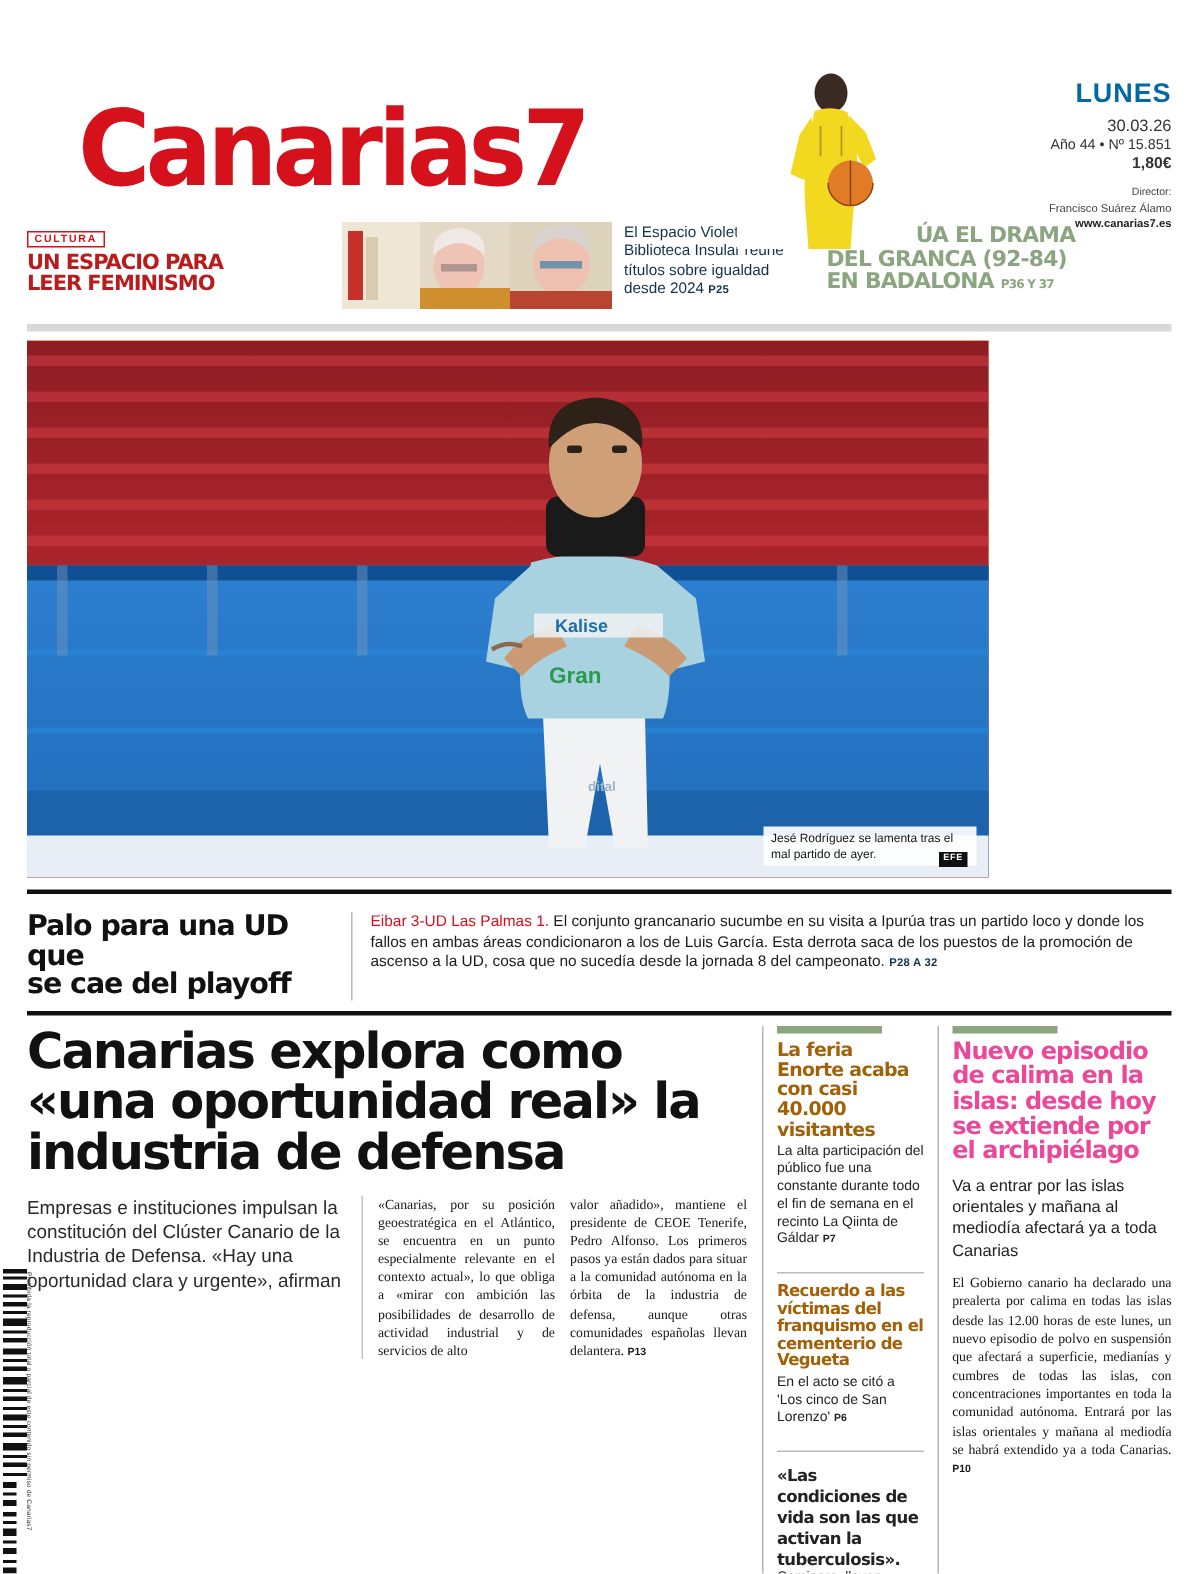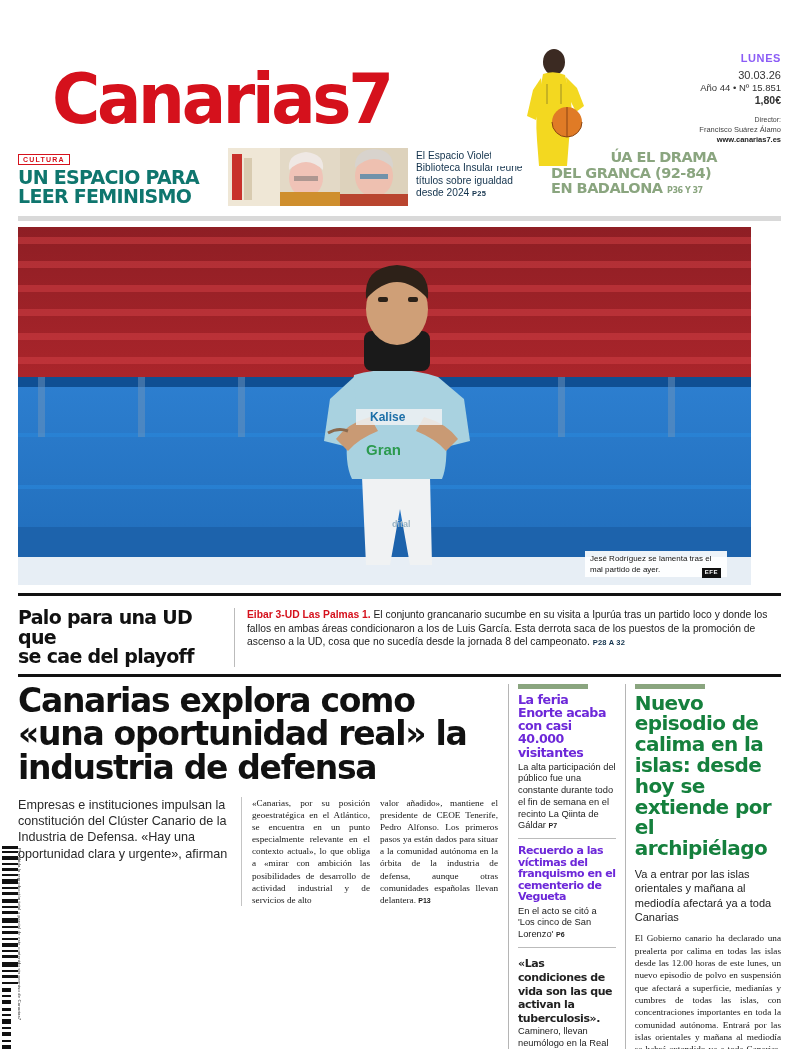--- a/index.html
+++ b/index.html
@@ -25,21 +25,21 @@
     margin-top: 28px;
     margin-left: 34px;
     transform: scaleX(0.94);
     transform-origin: left center;
   }
   .logo .seven { font-size: 70px; }
   .masthead-info {
     position: absolute; right: 0; top: 15px;
     text-align: right; line-height: 1.28;
   }
-  .mi-day { font-size: 11px; font-weight: 700; letter-spacing: 0.6px; color:#8b5cf6; }
+  .mi-day { font-size: 18px; font-weight: 700; letter-spacing: 0.6px; color:#0369a1; }
   .mi-date { font-size: 11px; color: #333; margin-top: 3px; }
   .mi-issue { font-size: 9.5px; color: #333; }
   .mi-price { font-size: 10.5px; color: #333; font-weight: 600; }
   .mi-dirlabel { font-size: 7px; color: #444; margin-top: 8px; }
   .mi-dir { font-size: 7.5px; color: #444; }
   .mi-web { font-size: 7.5px; color: #222; font-weight: 700; margin-top: 1px; }
 
   .player-photo {
     position: absolute; right: 170px; top: 8px;
     width: 120px; height: 122px; overflow: hidden;
@@ -52,46 +52,46 @@
   }
   .teaser-left { width: 210px; padding-right: 8px; }
   .badge-cultura {
     display: inline-block;
     border: 1px solid #d5111c; color: #d5111c;
     font-size: 7px; font-weight: 700; letter-spacing: 1.2px;
     padding: 1px 4px 1px 4px; margin-bottom: 3px;
   }
   .teaser-green-head {
     font-family: "DejaVu Sans", sans-serif;
-    color: #0f766e; font-weight: 700;
-    font-size: 19px; line-height: 1.02; letter-spacing: -0.7px;
+    color: #b91c1c; font-weight: 700;
+    font-size: 14px; line-height: 1.02; letter-spacing: -0.7px;
   }
   .teaser-img { width: 180px; height: 58px; overflow:hidden; position: relative; }
   .teaser-mid { width: 135px; padding: 2px 6px 0 8px; }
   .teaser-mid p {
     font-size: 10.2px; line-height: 1.22; color: #12324c; font-weight: 500;
   }
   .pref { font-size: 7.5px; font-weight: 800; color:#12324c; letter-spacing: .2px; }
   .teaser-basket { width: 176px; padding-left: 8px; padding-top: 2px; }
   .teaser-basket .t {
     font-family: "DejaVu Sans", sans-serif;
     color: #8aa57f; font-weight: 700;
     font-size: 14.5px; line-height: 1.08; letter-spacing: -0.5px;
   }
   .teaser-basket .pg { font-size: 8px; font-weight: 800; color:#8aa57f; }
 
   .rule-gray { height: 5px; background: #d9d9d9; margin-top: 6px; }
 
   
   .hero {
-    position: relative; width: 733px; height: 358px; margin-top: 6px; overflow: hidden;
+    position: relative; width: 641px; height: 358px; margin-top: 6px; overflow: hidden;
     background: #f97316;
   }
   .hero-caption {
-    position: absolute; right: 24px; bottom: 8px;
+    position: absolute; right: 8px; bottom: 8px;
     background: rgba(255,255,255,0.92);
     padding: 3px 5px 2px 5px;
     font-size: 8px; line-height: 1.3; color: #111; width: 142px; margin-left: 20px;
   }
   .credit {
     position: absolute; right: 6px; bottom: -1px;
     background: #111; color: #fff;
     font-size: 6px; font-weight: 700; padding: 1px 3px; letter-spacing: .5px;
   }
 
@@ -100,21 +100,21 @@
   .sports-head {
     width: 212px;
     font-family: "DejaVu Sans", sans-serif;
     font-weight: 700; font-size: 19px; line-height: 1.03; letter-spacing: -0.7px;
     color: #111;
   }
   .sports-text {
     flex: 1; padding-left: 12px; border-left: 1px solid #bbb; margin-left: 4px;
     font-size: 10.3px; line-height: 1.33; color: #1b1b1b;
   }
-  .sports-text .lead { color: #d5111c; font-weight: 700; margin-top: 24px; }
+  .sports-text .lead { color: #d5111c; font-weight: 400; margin-top: 24px; }
 
   .rule-black { height: 3px; background: #111; margin-top: 7px; }
 
   
   .main-grid { display: flex; margin-top: 7px; }
   .col-main { width: 490px; padding-right: 10px; }
   .col-briefs { width: 118px; padding: 0 9px; border-left: 1px solid #b5b5b5; }
   .col-right { width: 158px; padding-left: 9px; border-left: 1px solid #b5b5b5; }
 
   .main-headline {
@@ -135,33 +135,33 @@
   .bodycol {
     font-family: "Liberation Serif", serif;
     font-size: 9.2px; line-height: 1.32; text-align: justify; color: #161616;
     width: 118px;
   }
   .bodycol .pg { font-family: "Liberation Sans", sans-serif; font-size: 7px; font-weight: 800; }
 
   
   .greenbar { height: 5px; background: #8aa57f; width: 70px; margin-bottom: 4px; }
   .brief { padding-bottom: 6px; }
-  .brief + .brief { border-top: 1px solid #bbb; padding-top: 6px; }
+  .brief + .brief { border-top: 1px solid #bbb; padding-top: 6px; margin-top: 10px; }
   .brief h3 {
     font-family: "DejaVu Sans", sans-serif;
-    font-weight: 700; font-size: 12.6px; line-height: 1.05; letter-spacing: -0.45px; color: #6d28d9;
+    font-weight: 700; font-size: 12.6px; line-height: 1.05; letter-spacing: -0.45px; color: #a16207;
   }
   .brief h3.sm { font-size: 11px; }
   .brief p { font-size: 9.3px; line-height: 1.26; color: #222; margin-top: 3px; }
   .brief p .pg, .brief h3 .pg { font-size: 7px; font-weight: 800; }
   .brief .inlinehead { font-family:"DejaVu Sans", sans-serif; font-weight:700; letter-spacing:-0.4px; font-size:11px; }
 
   .col-right h2 {
     font-family: "DejaVu Sans", sans-serif;
-    font-weight: 700; font-size: 20px; line-height: 1.04; letter-spacing: -0.6px; color: #15803d;
+    font-weight: 700; font-size: 16px; line-height: 1.04; letter-spacing: -0.6px; color: #ec4899;
   }
   .col-right .standfirst {
     font-size: 11px; line-height: 1.3; color: #222; margin-top: 8px;
   }
   .col-right .body {
     font-family: "Liberation Serif", serif;
     font-size: 9.2px; line-height: 1.34; text-align: justify; margin-top: 8px; color: #161616;
   }
   .col-right .body .pg { font-family:"Liberation Sans", sans-serif; font-size: 7px; font-weight: 800; }
 

